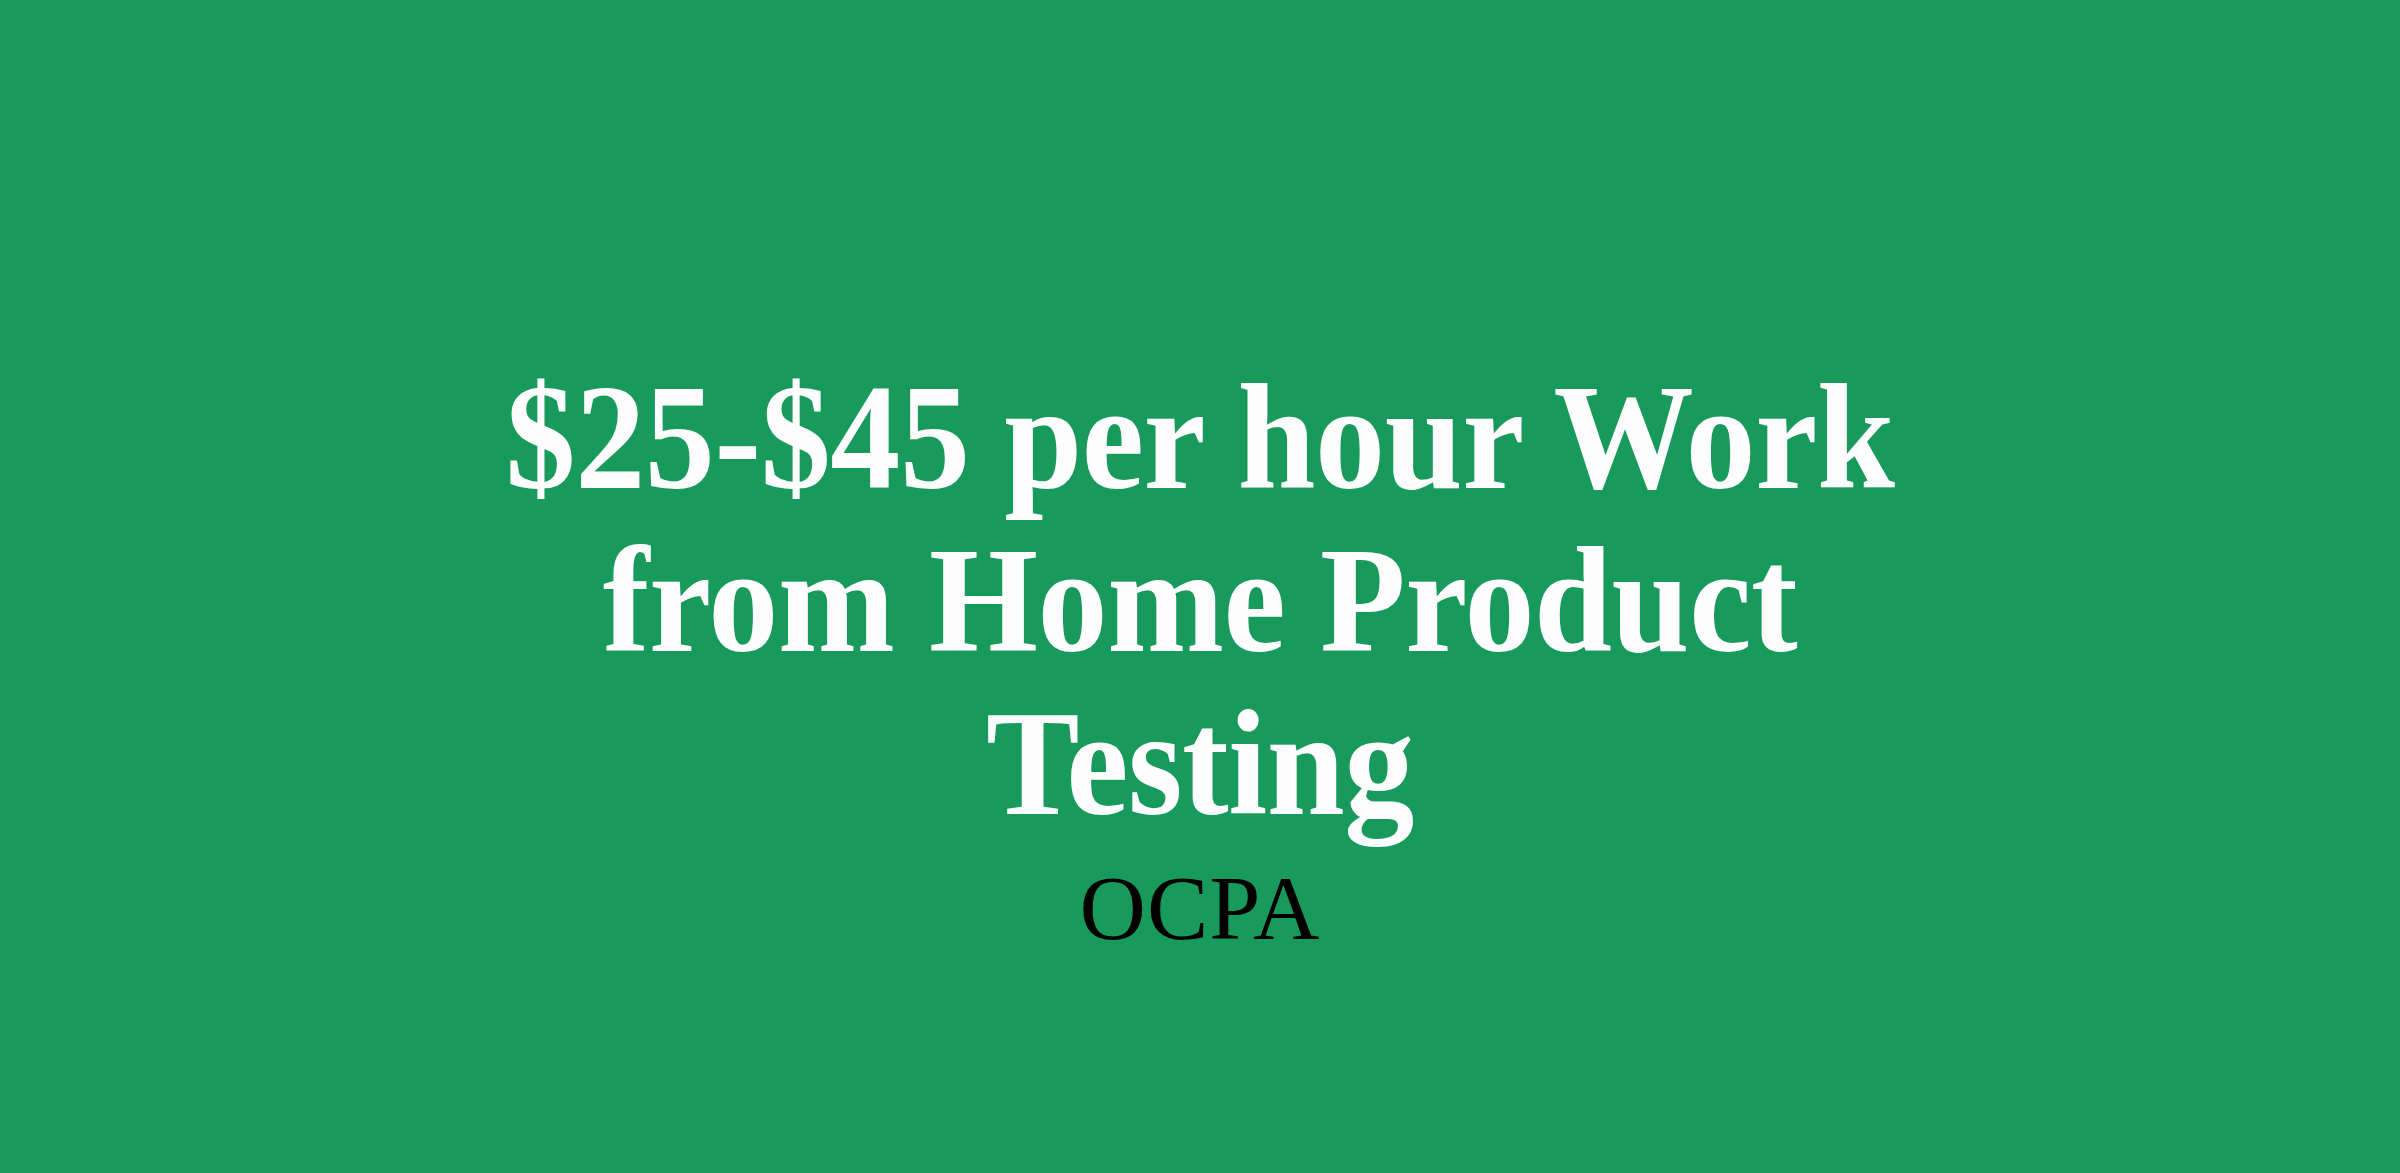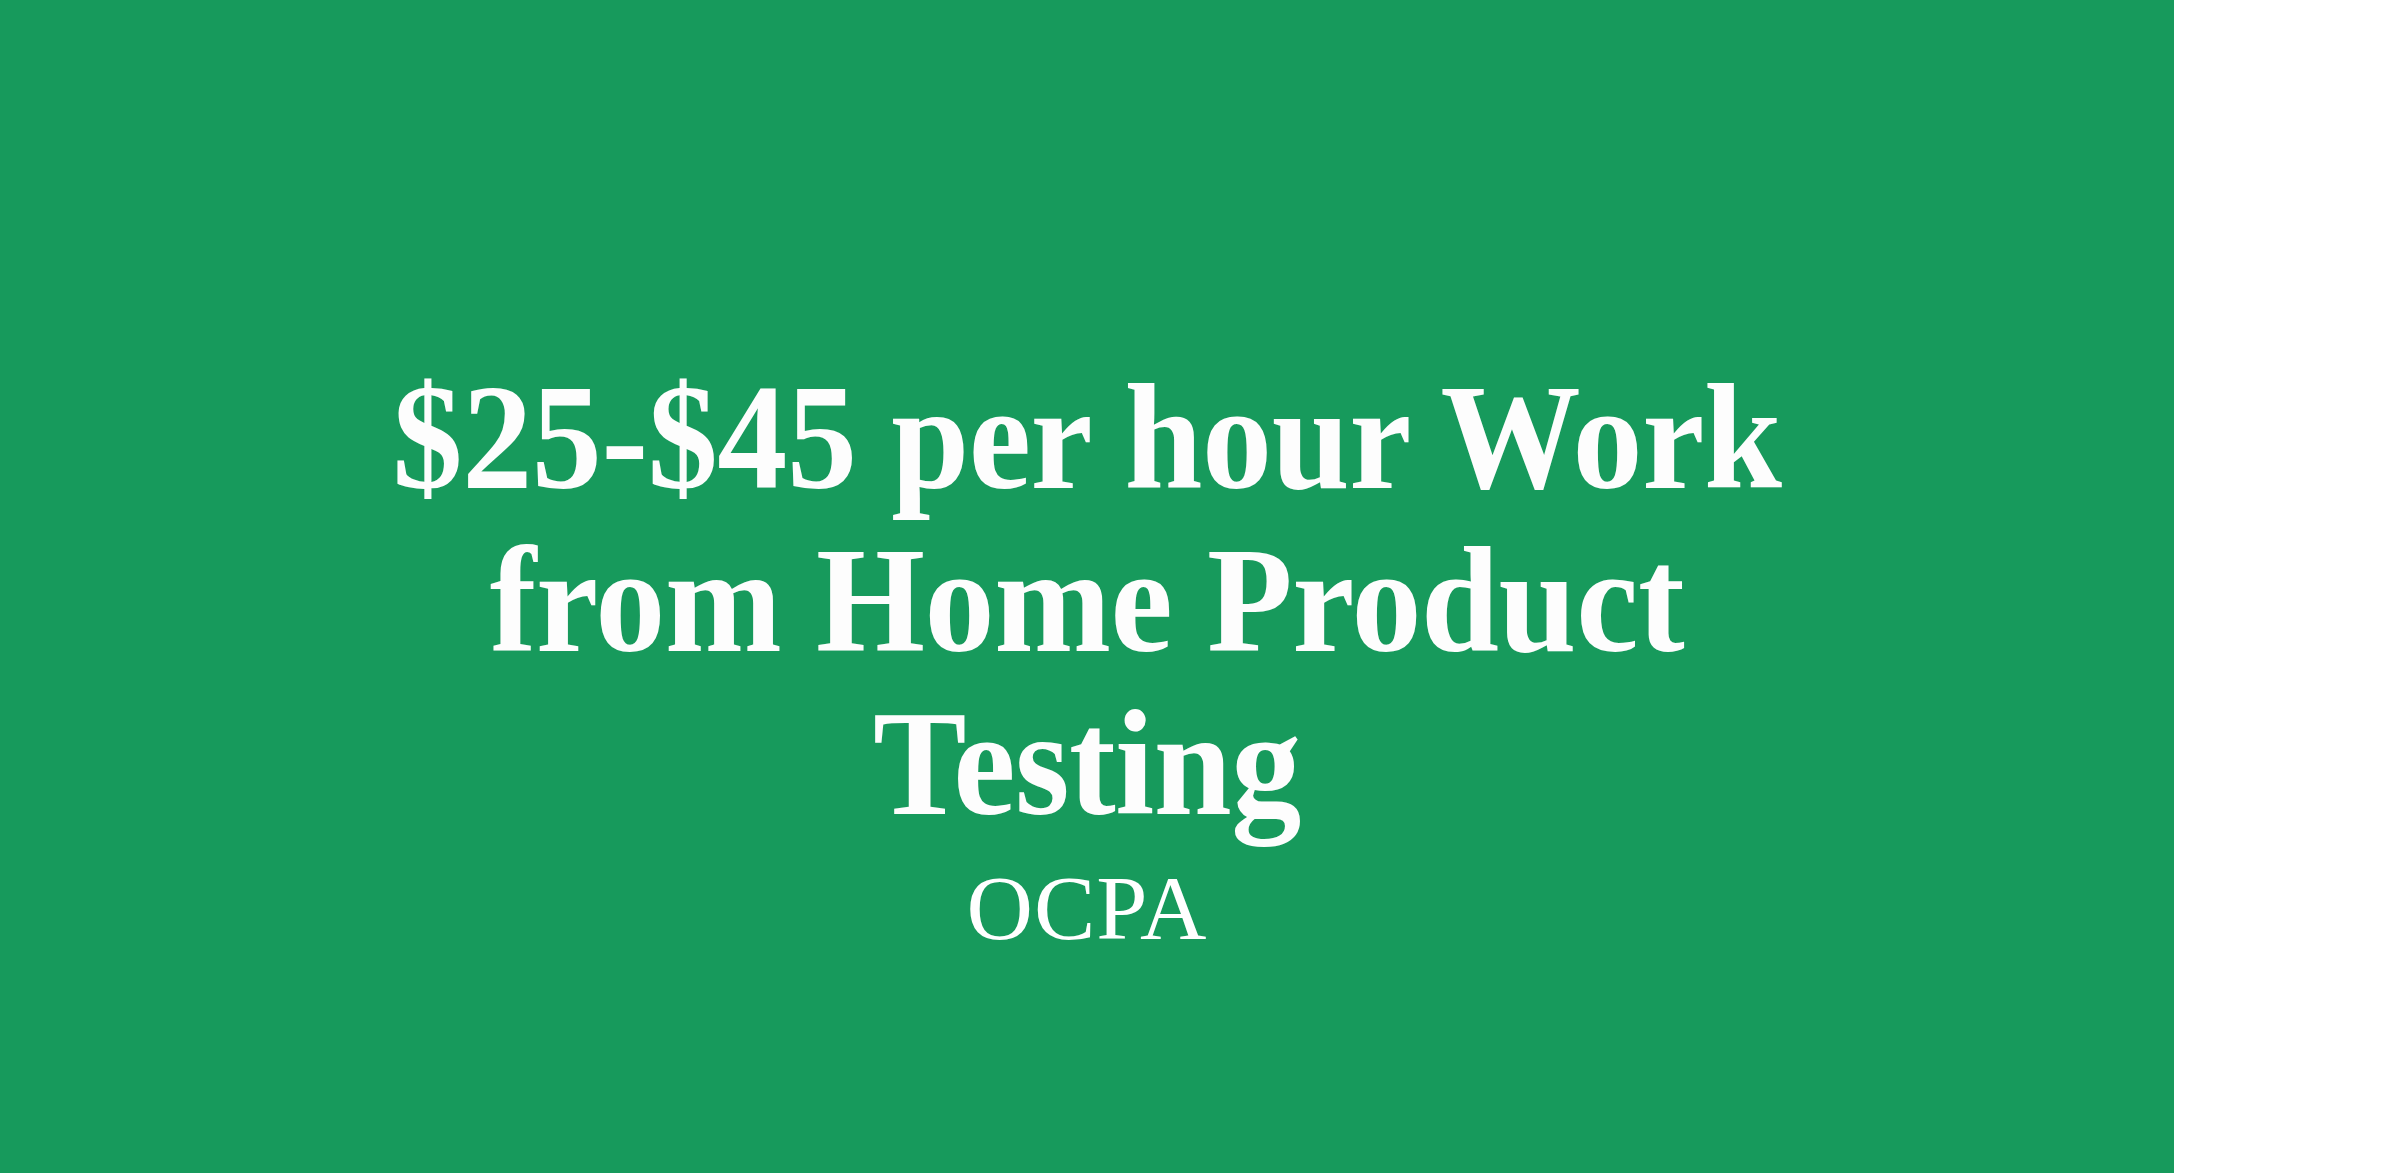--- a/index.html
+++ b/index.html
@@ -10,21 +10,21 @@
   body {
     width: 2400px;
     height: 1173px;
     overflow: hidden;
     font-family: "Liberation Serif", "DejaVu Serif", serif;
   }
 
   
   .share-card {
     position: relative;
-    width: 2174px;
+    width: 2400px;
     height: 1173px;
     background: #179A5C;
     display: flex;
     flex-direction: column;
     align-items: center;
     justify-content: flex-start;
     box-sizing: border-box;
   }
 
   
@@ -52,21 +52,21 @@
     text-align: center;
     transform: scaleX(0.935);
     transform-origin: center top;
     -webkit-font-smoothing: antialiased;
   }
 
   .card-subtitle {
     margin: 0;
     padding: 0;
     margin-top: 14px;
-    color: #ffffff;
+    color: #000000;
     font-family: "Liberation Serif", "DejaVu Serif", serif;
     font-weight: 400;
     font-size: 92px;
     line-height: 98px;
     letter-spacing: 1px;
     text-align: right;
     -webkit-font-smoothing: antialiased;
   }
 </style>
 </head>

